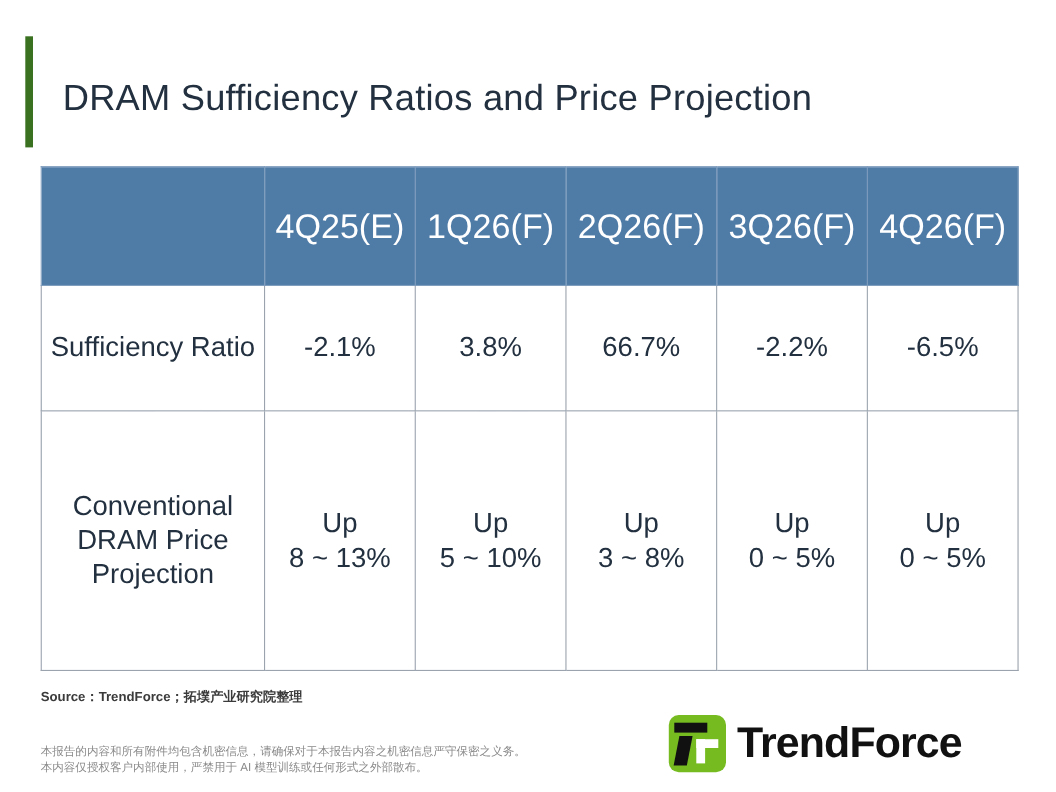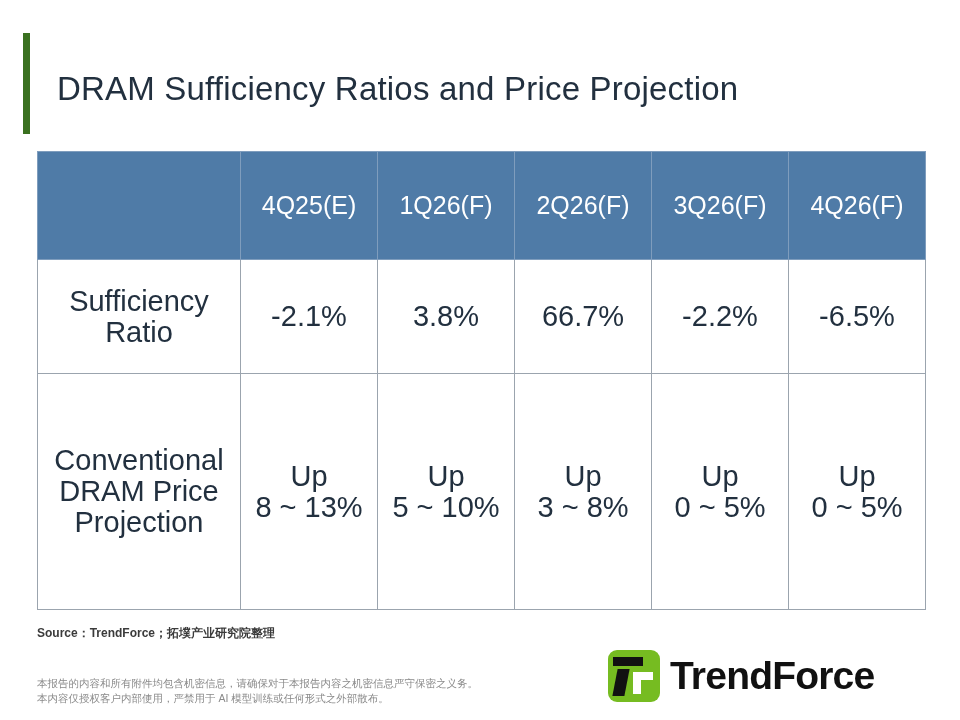--- a/index.html
+++ b/index.html
@@ -62,33 +62,33 @@
     border-collapse: collapse;
     table-layout: fixed;
     position: relative;
     z-index: 2;
   }
 
   table.grid td {
     border: 1px solid #9BA4AE;
     text-align: center;
     vertical-align: middle;
-    font-size: 29px;
+    font-size: 25px;
     color: #22303F;
     background: #ffffff;
   }
 
   td.col-label { width: 203px; }
   td.col-q     { width: 137px; }
 
   
   tr.head td {
     background: #4F7BA7;
     color: #ffffff;
-    font-size: 25px;
+    font-size: 31px;
     height: 108px;
     border-color: #7F9DBD;
   }
   tr.head td.corner {
     background: #4F7BA7;
   }
 
   
   td.rowhead {
     background: #4F7BA7;

